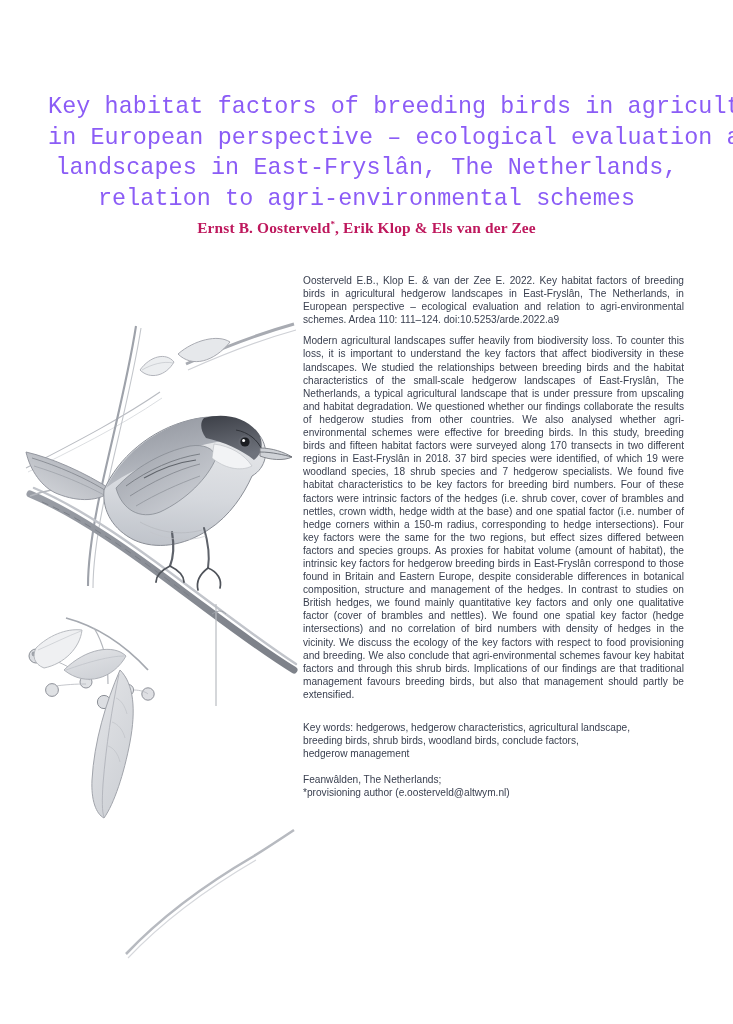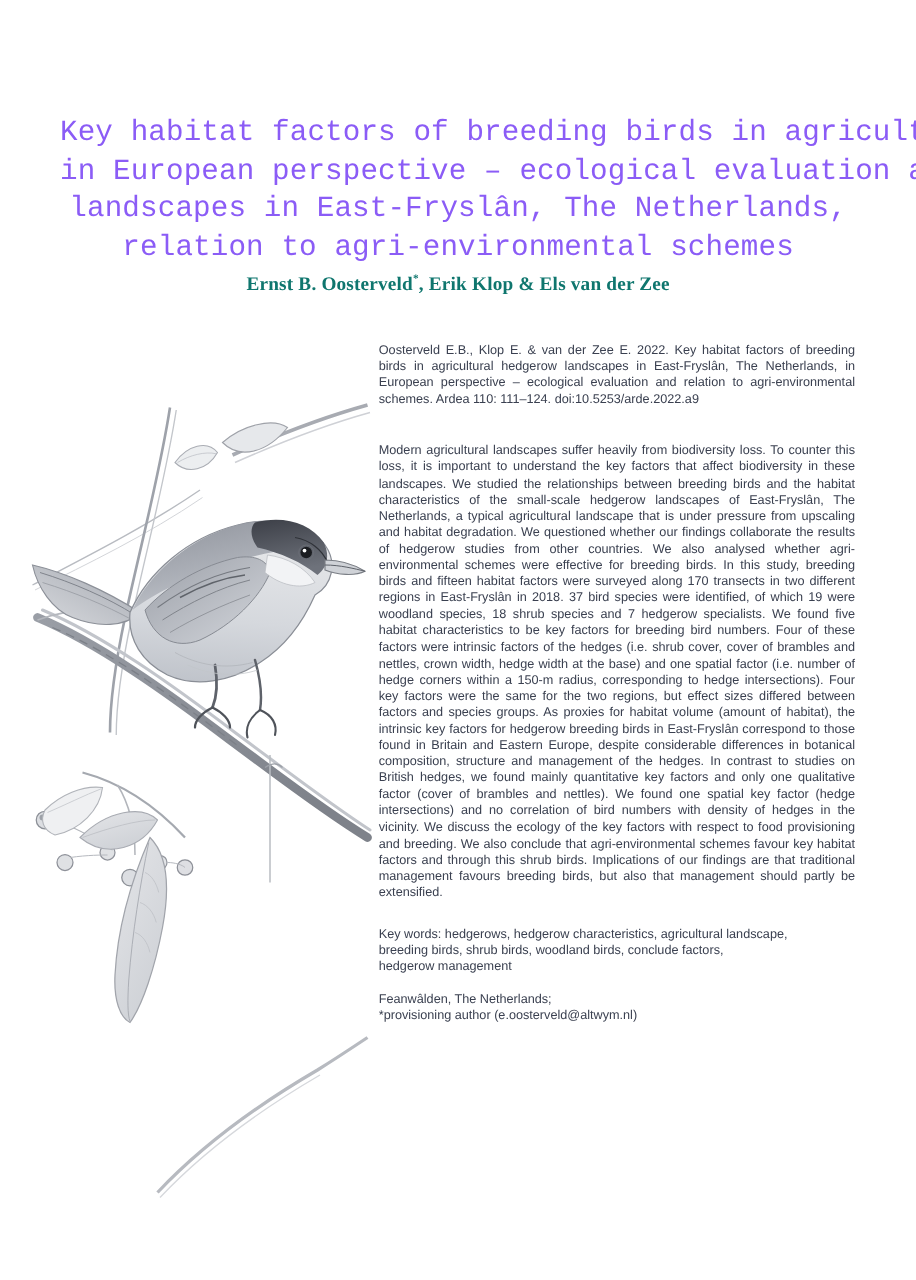--- a/index.html
+++ b/index.html
@@ -40,21 +40,21 @@
   }
   .authors {
     position: absolute;
     left: 48px;
     top: 219px;
     width: 637px;
     text-align: center;
     font-family: "Liberation Serif", "DejaVu Serif", serif;
     font-weight: bold;
     font-size: 15.4px;
-    color: #0f766e;
+    color: #be185d;
     letter-spacing: 0.15px;
   }
   .authors sup {
     font-size: 9px;
     vertical-align: super;
     line-height: 0;
   }
 
   
   .text-col {
@@ -66,21 +66,21 @@
   .para {
     font-family: "Liberation Sans", sans-serif;
     font-size: 10.15px;
     line-height: 13.1px;
     color: #3a4050;
     text-align: justify;
     text-justify: inter-word;
     margin: 0;
     hyphens: manual;
   }
-  .para.citation { margin-bottom: 28px; }
+  .para.citation { margin-bottom: 8px; }
   .para.abstract { margin-bottom: 20px; }
   .para.keywords {
     text-align: left;
   }
   .para.address {
     text-align: left;
     margin-bottom: 0;
   }
 
   

